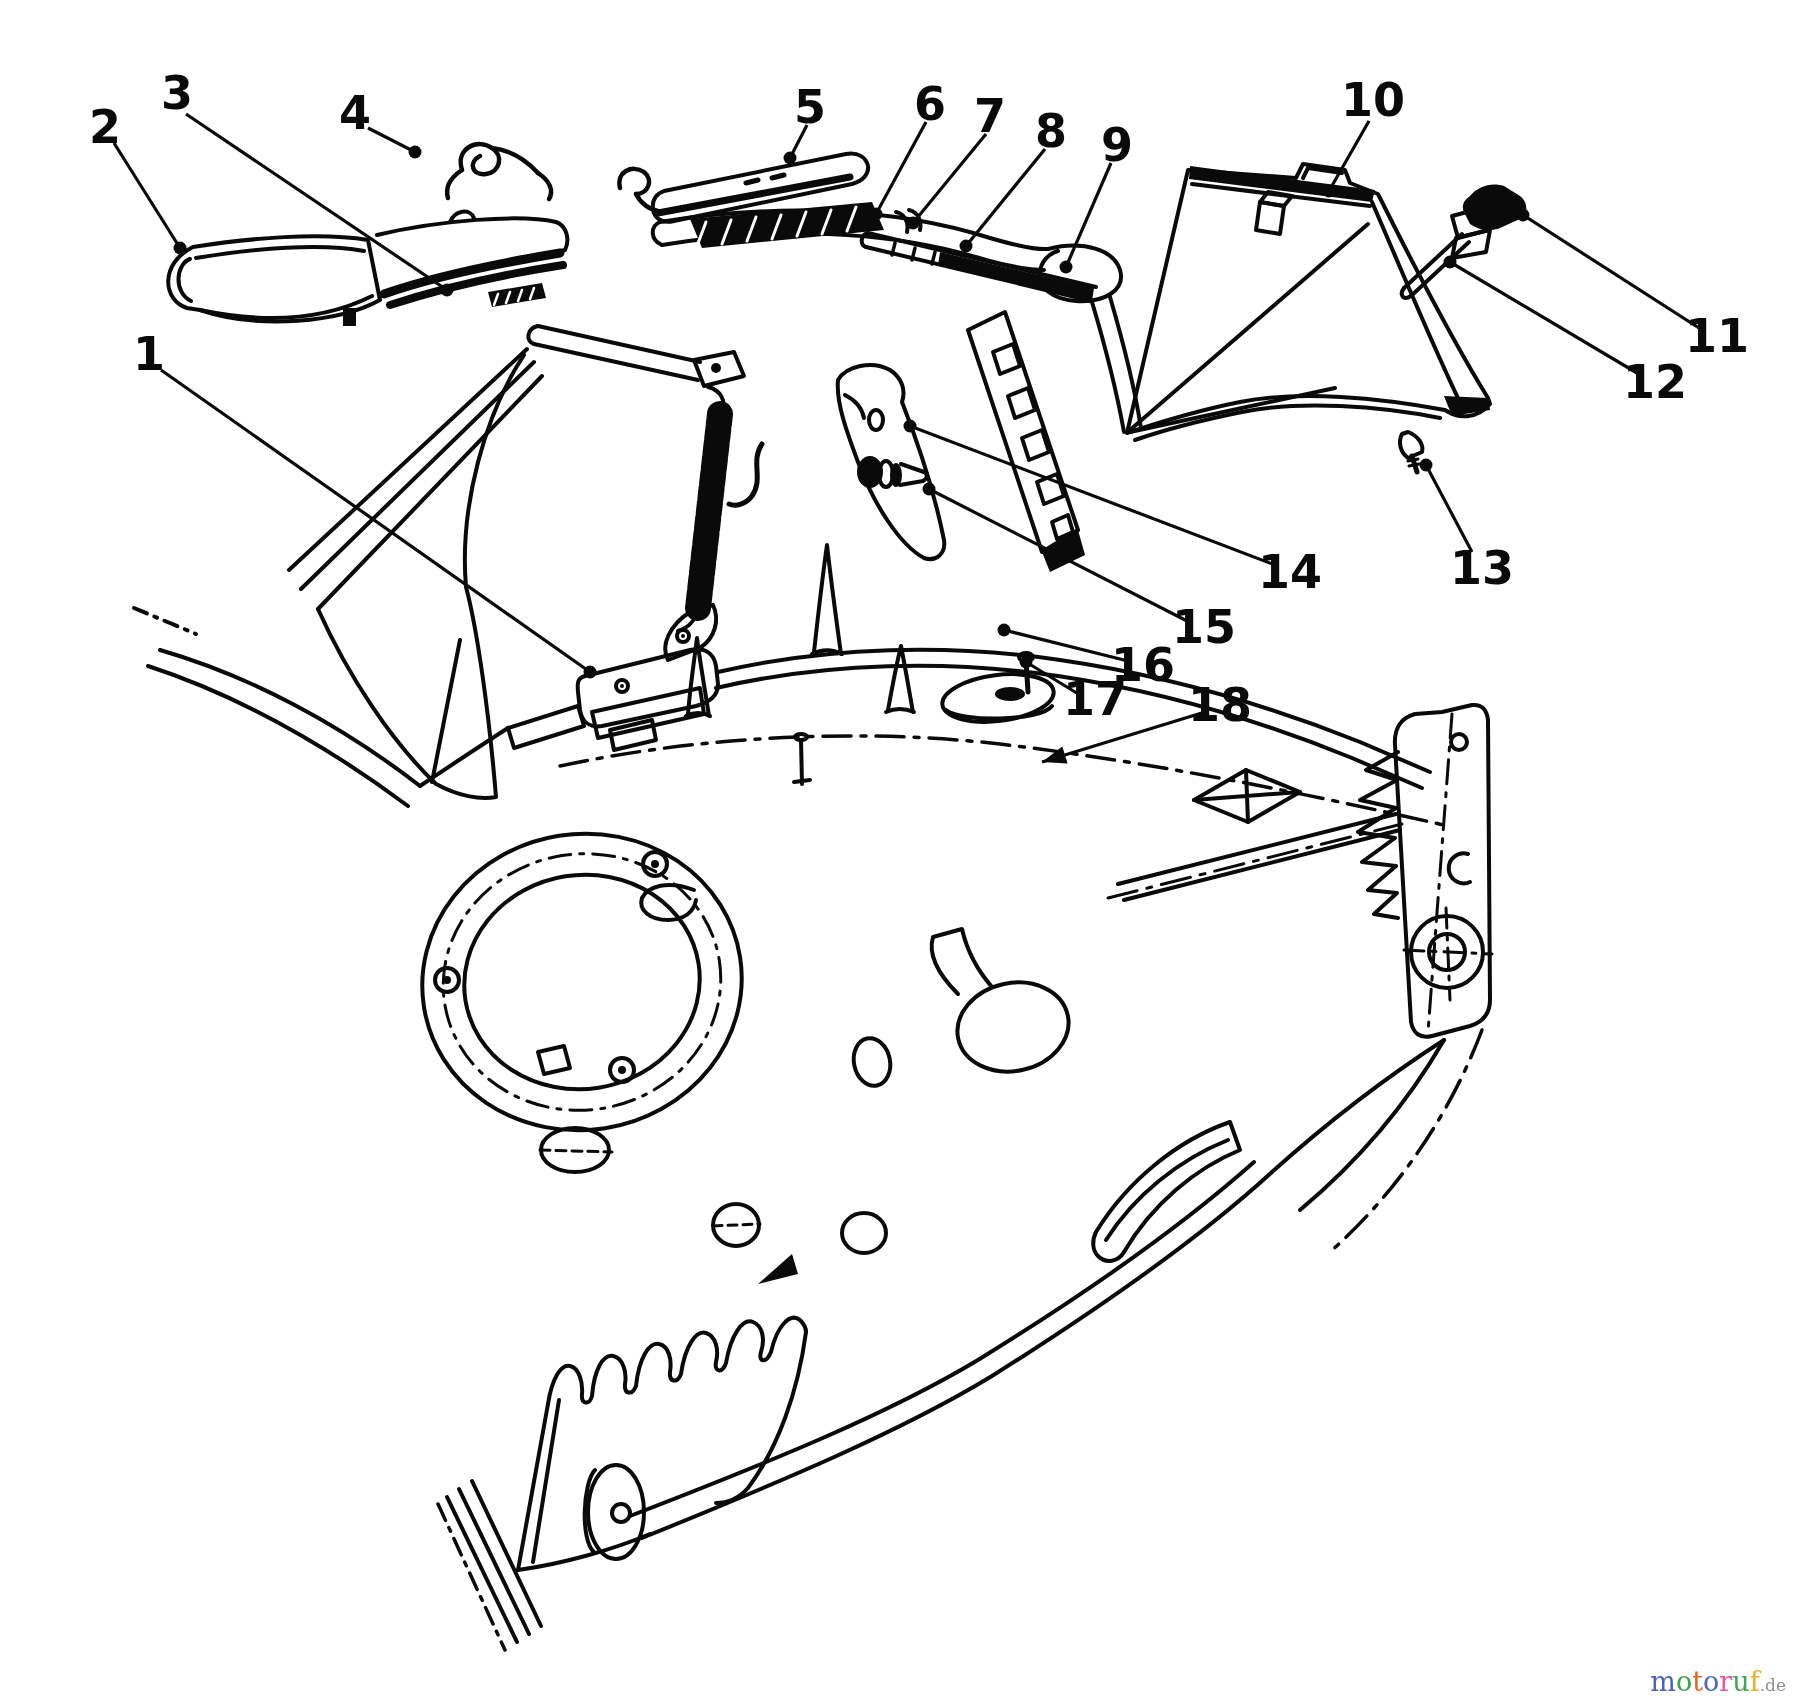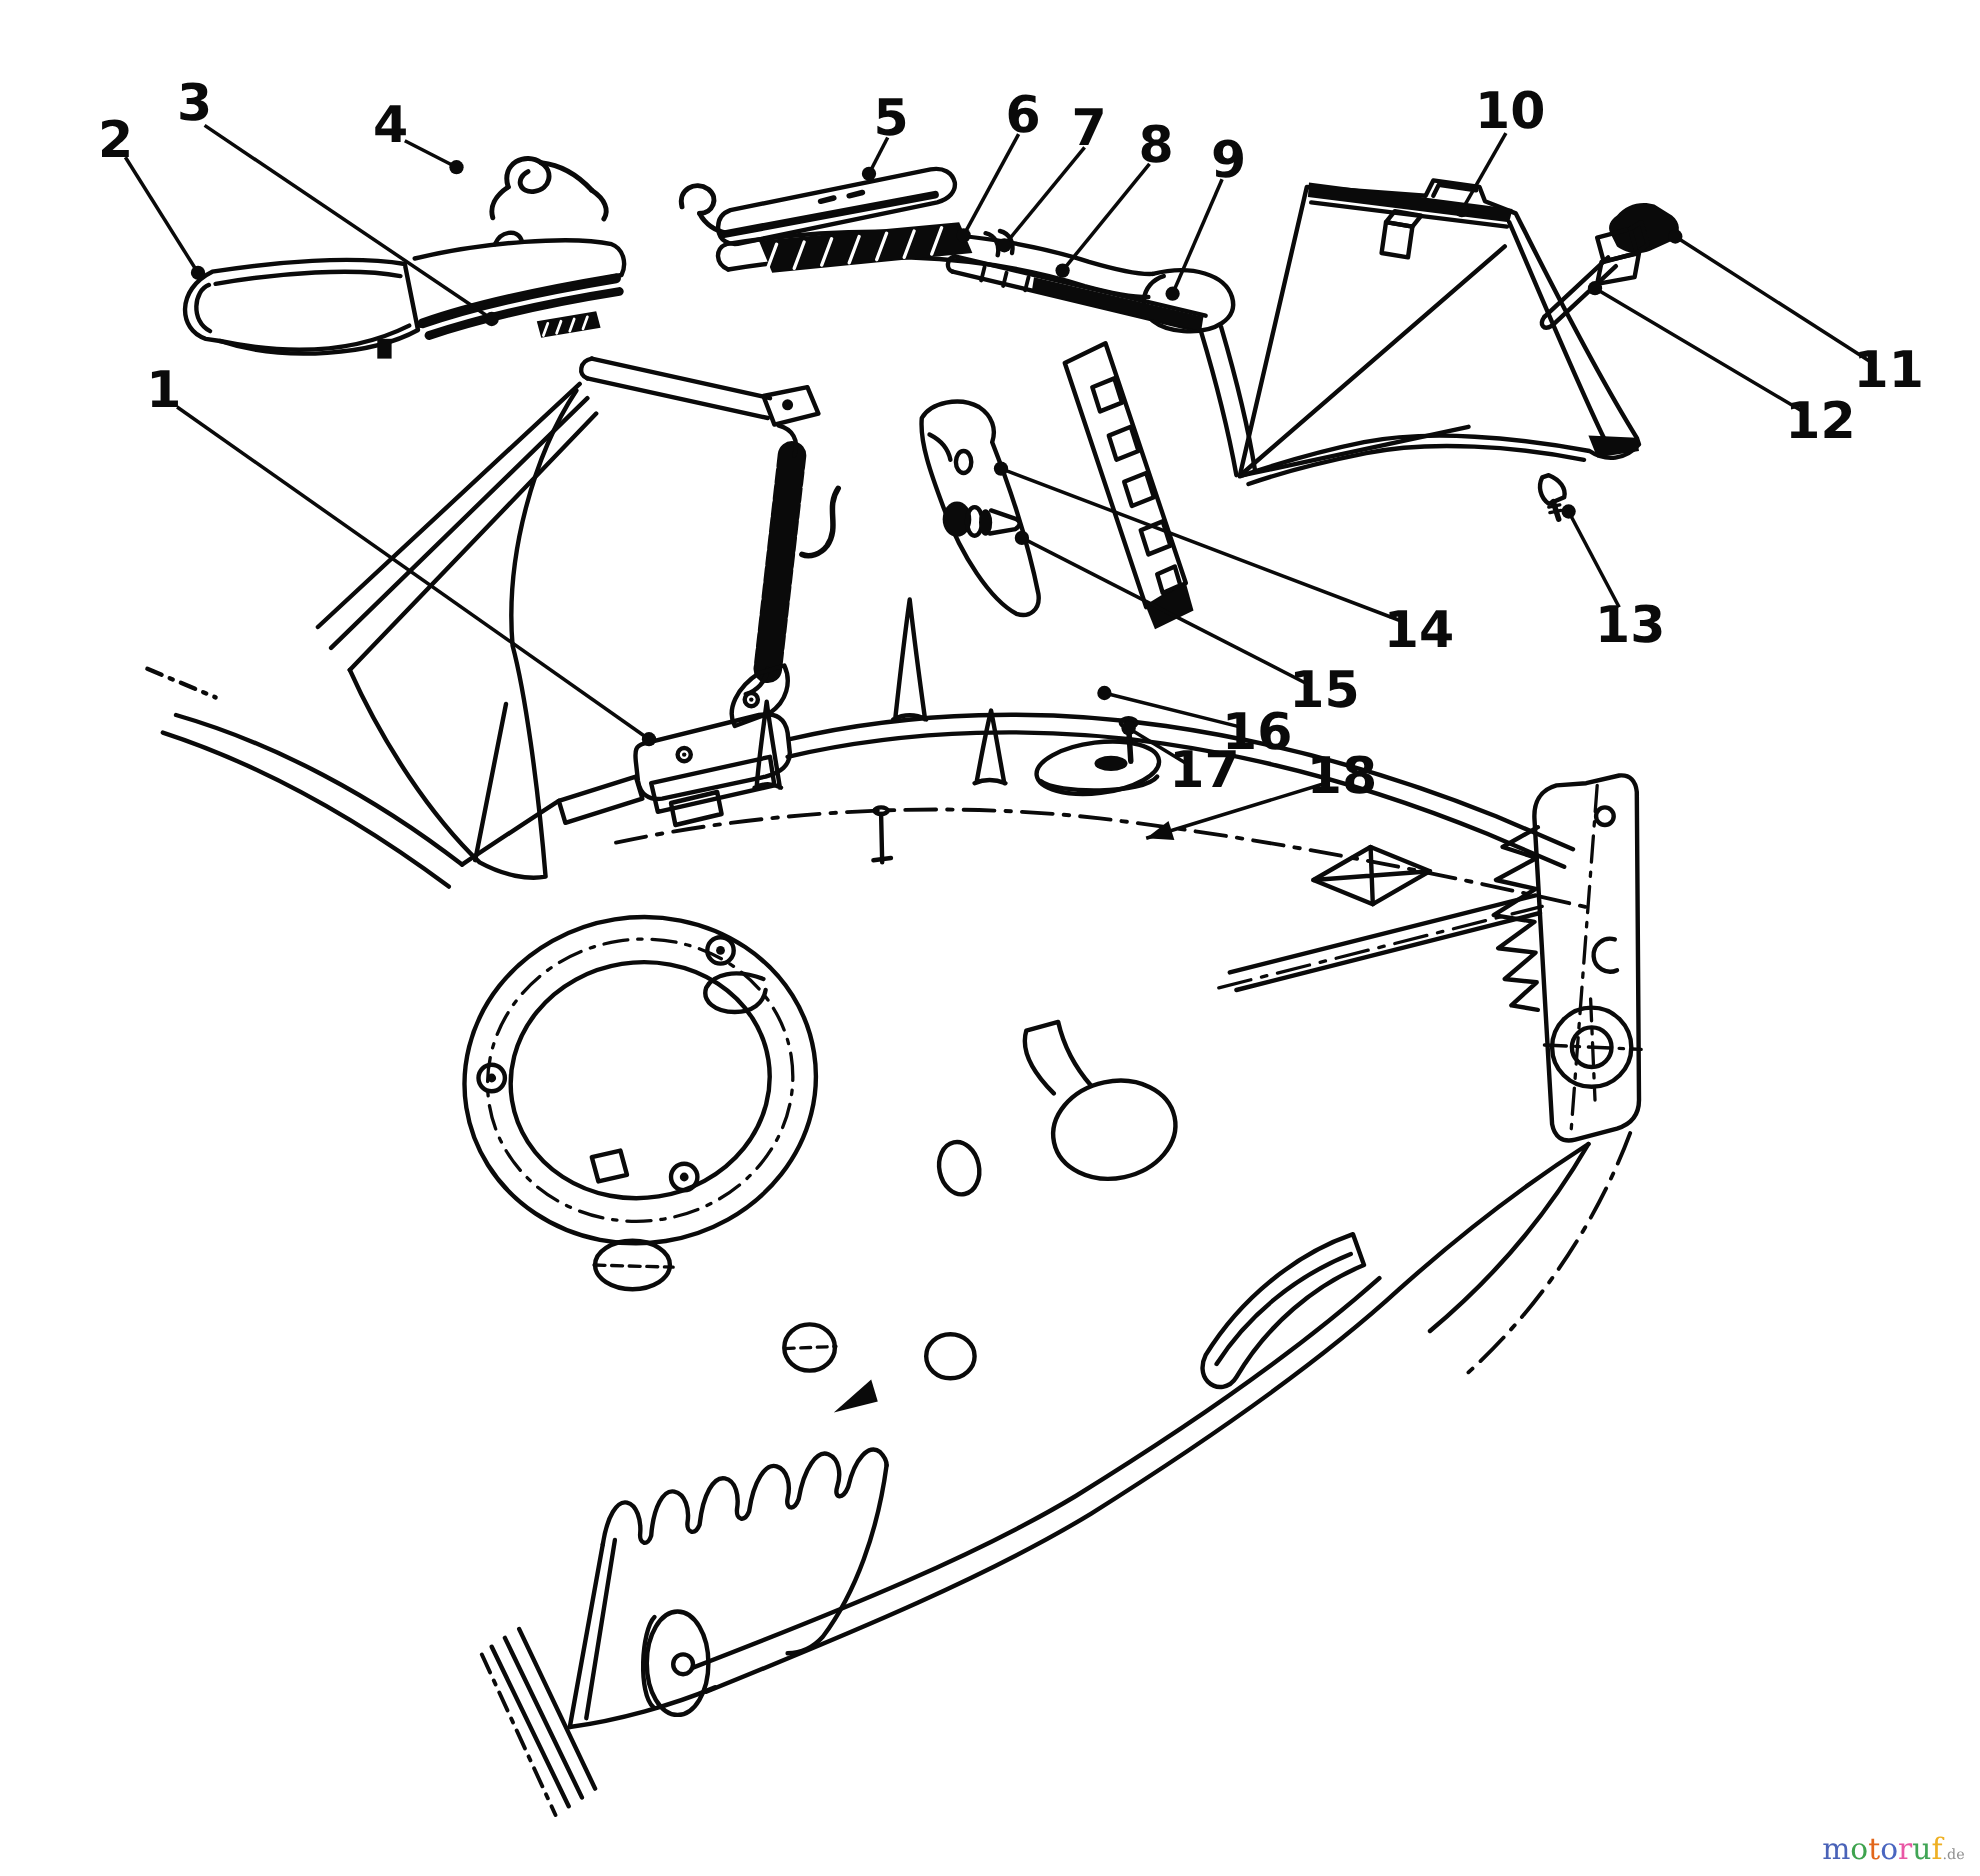--- a/index.html
+++ b/index.html
@@ -2,21 +2,21 @@
 <html><head>
 <meta charset="utf-8">
 <style>
   html,body{margin:0;padding:0;background:#fff;}
   .stage{position:relative;width:1800px;height:1705px;background:#ffffff;overflow:hidden;
          font-family:"DejaVu Sans","Liberation Sans",sans-serif;}
   .stage svg{position:absolute;left:0;top:0;}
   #watermark{position:absolute;right:14px;bottom:8px;
              font-family:"DejaVu Serif","Liberation Serif",serif;
              font-size:27px;letter-spacing:0px;user-select:none;}
-  #watermark .suffix{font-size:13px;}
+  #watermark .suffix{font-size:17px;}
   .callout-text{font-family:"DejaVu Sans","Liberation Sans",sans-serif;font-weight:700;font-size:46px;}
 </style>
 </head>
 <body>
 
 <div class="stage">
 <svg id="diagram-svg" width="1800" height="1705" viewBox="0 0 1800 1705" xmlns="http://www.w3.org/2000/svg">
 
   <g id="art" stroke="#0a0a0a" stroke-width="4" fill="none" stroke-linecap="round" stroke-linejoin="round">
 

